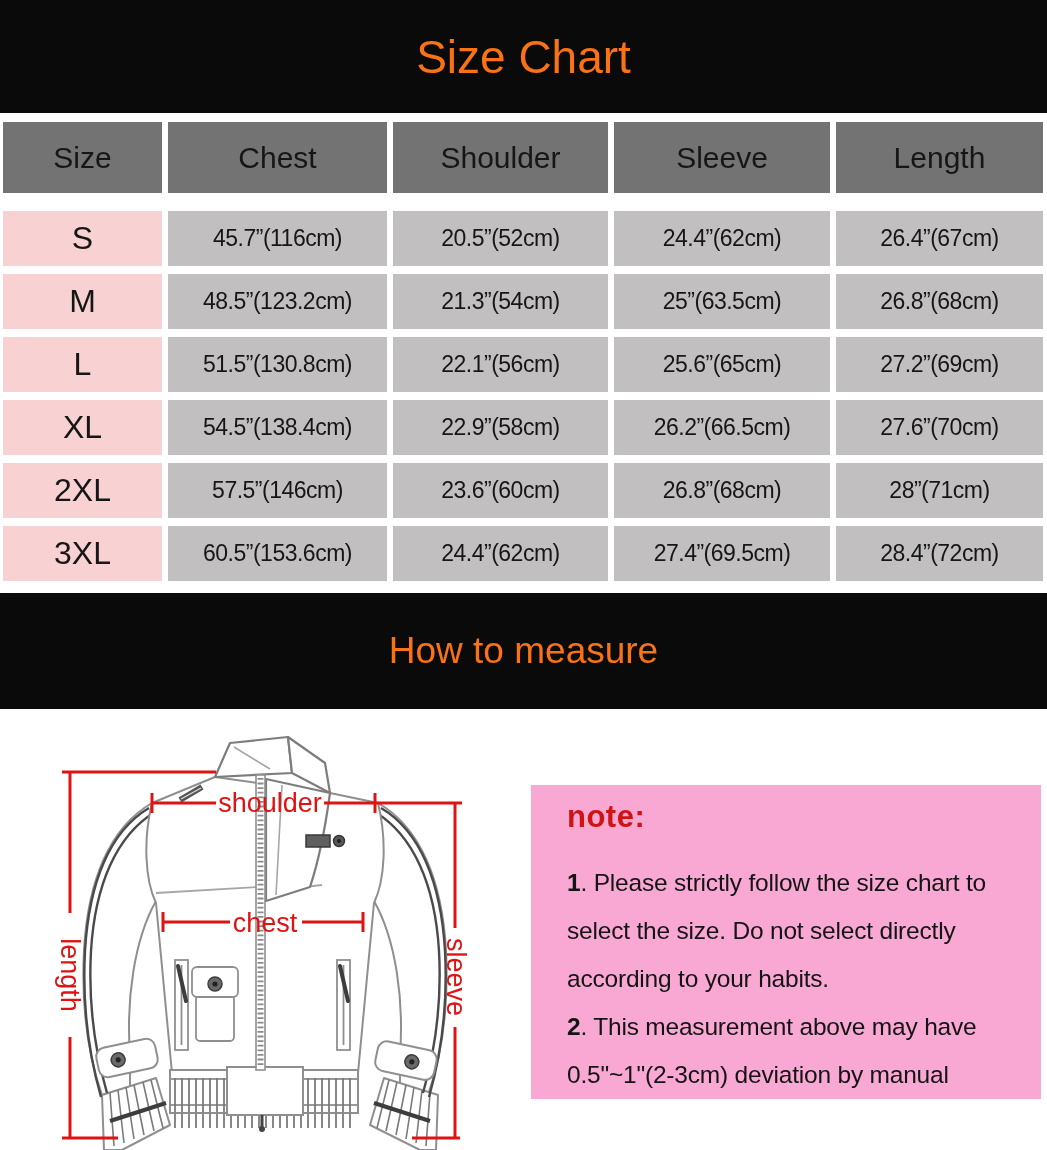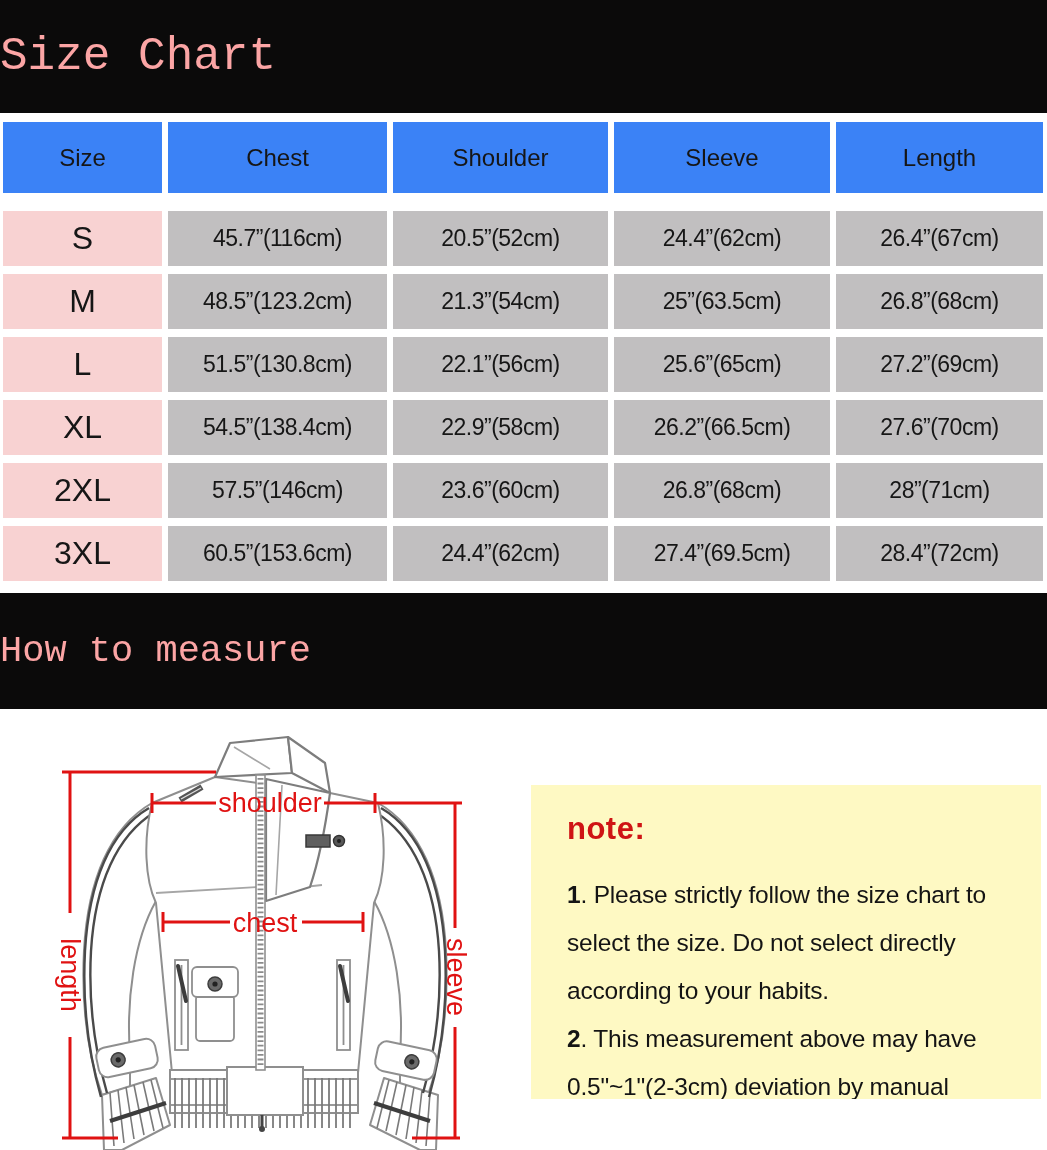--- a/index.html
+++ b/index.html
@@ -1,37 +1,37 @@
 <!DOCTYPE html>
 <html><head>
 <meta charset="utf-8">
 <style>
   html,body{margin:0;padding:0;background:#ffffff;}
   #stage{position:relative;width:1047px;height:1150px;background:#ffffff;overflow:hidden;
          font-family:"Liberation Sans", sans-serif;}
-  .banner{position:absolute;left:0;width:1047px;background:#0b0a0a;color:#fca5a5;
-          display:flex;align-items:center;justify-content:flex-start;
-          font-family:Liberation Mono, monospace;}
+  .banner{position:absolute;left:0;width:1047px;background:#0b0a0a;color:#f97316;
+          display:flex;align-items:center;justify-content:center;
+          font-family:Liberation Sans, sans-serif;}
   #banner-top{top:0;height:113px;font-size:46px;}
   #banner-measure{top:593px;height:116px;font-size:37px;}
 
   .tgrid{position:absolute;left:3px;display:grid;
          grid-template-columns:159px 219px 215px 216px 207px;
          column-gap:6px;}
   #table-head{top:122px;grid-auto-rows:71px;}
   #table-body{top:211px;grid-auto-rows:55px;row-gap:8px;}
   .cell{display:flex;align-items:center;justify-content:center;color:#161616;}
-  .cell.hd{background:#3b82f6;font-size:24px;}
+  .cell.hd{background:#737373;font-size:30px;}
   .cell.size{background:#f8d2d2;font-size:32px;}
   .cell.data{background:#c1bfc0;font-size:23px;letter-spacing:-0.5px;}
 
   #jacket-figure{position:absolute;left:30px;top:715px;width:500px;height:435px;}
 
   #note-box{position:absolute;left:531px;top:785px;width:510px;height:314px;
-            background:#fef9c3;box-sizing:border-box;padding:26px 28px 0 36px;overflow:hidden;}
+            background:#f9a8d4;box-sizing:border-box;padding:14px 28px 0 36px;overflow:hidden;}
   #note-title{color:#cf1414;font-weight:bold;font-size:31px;letter-spacing:0.5px;}
   .note-item{font-size:24.5px;line-height:48px;color:#141414;letter-spacing:-0.2px;}
   #note-item-1{margin-top:24px;}
   #note-item-2{}
   .note-item b{font-weight:bold;}
 </style>
 </head>
 <body>
 
 <div id="stage">

